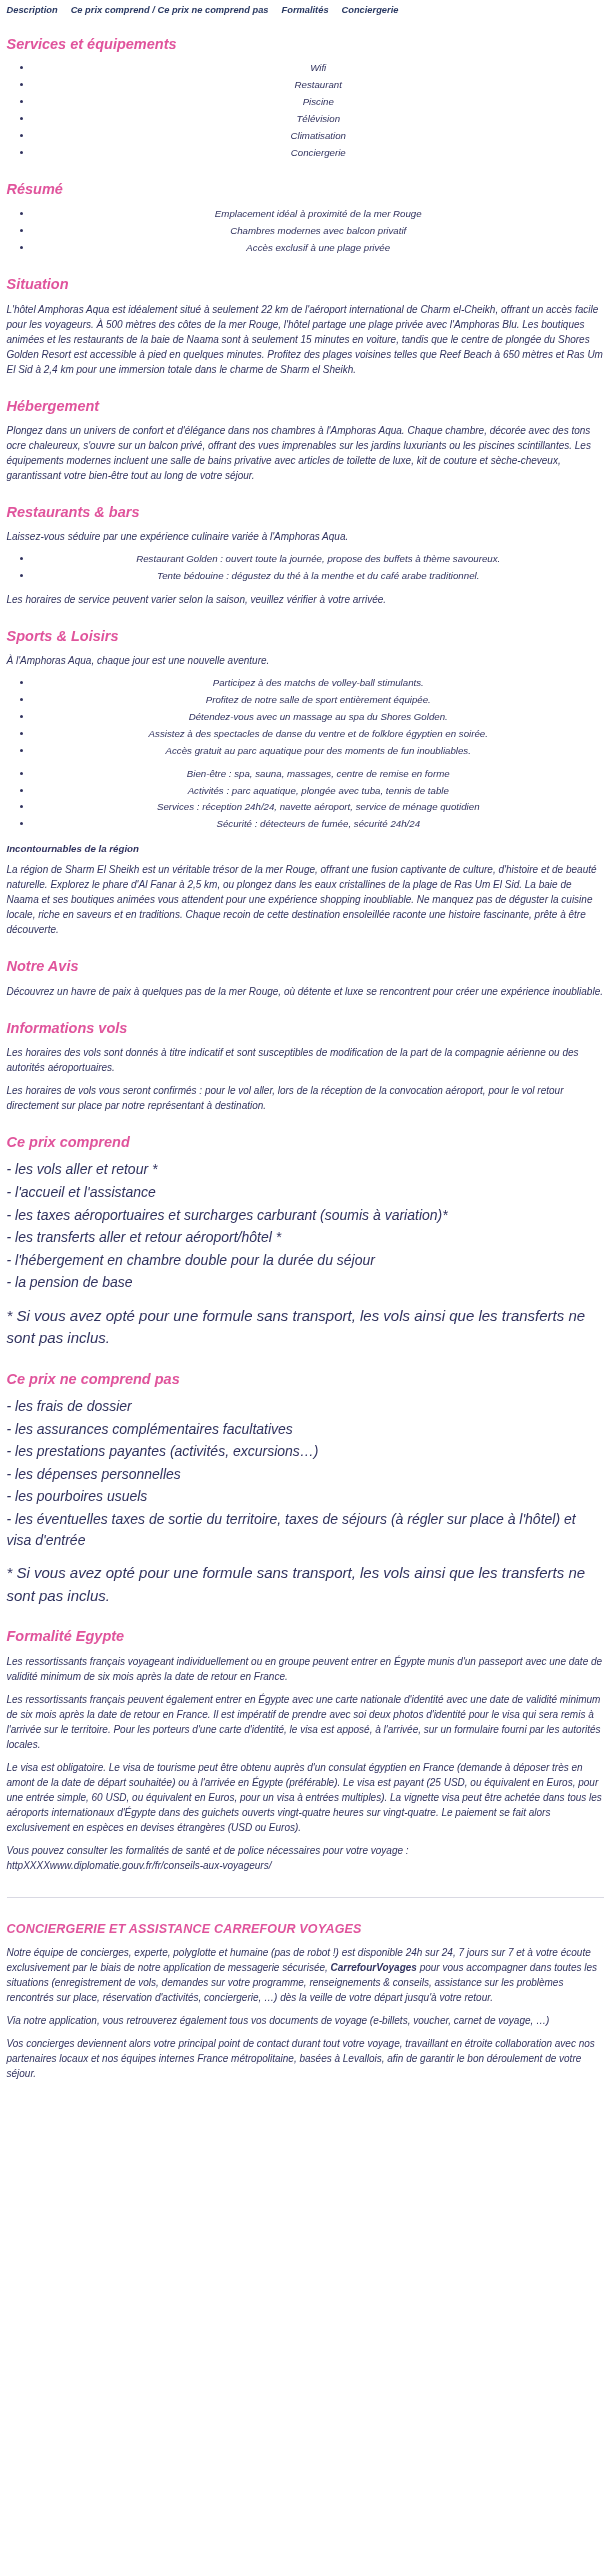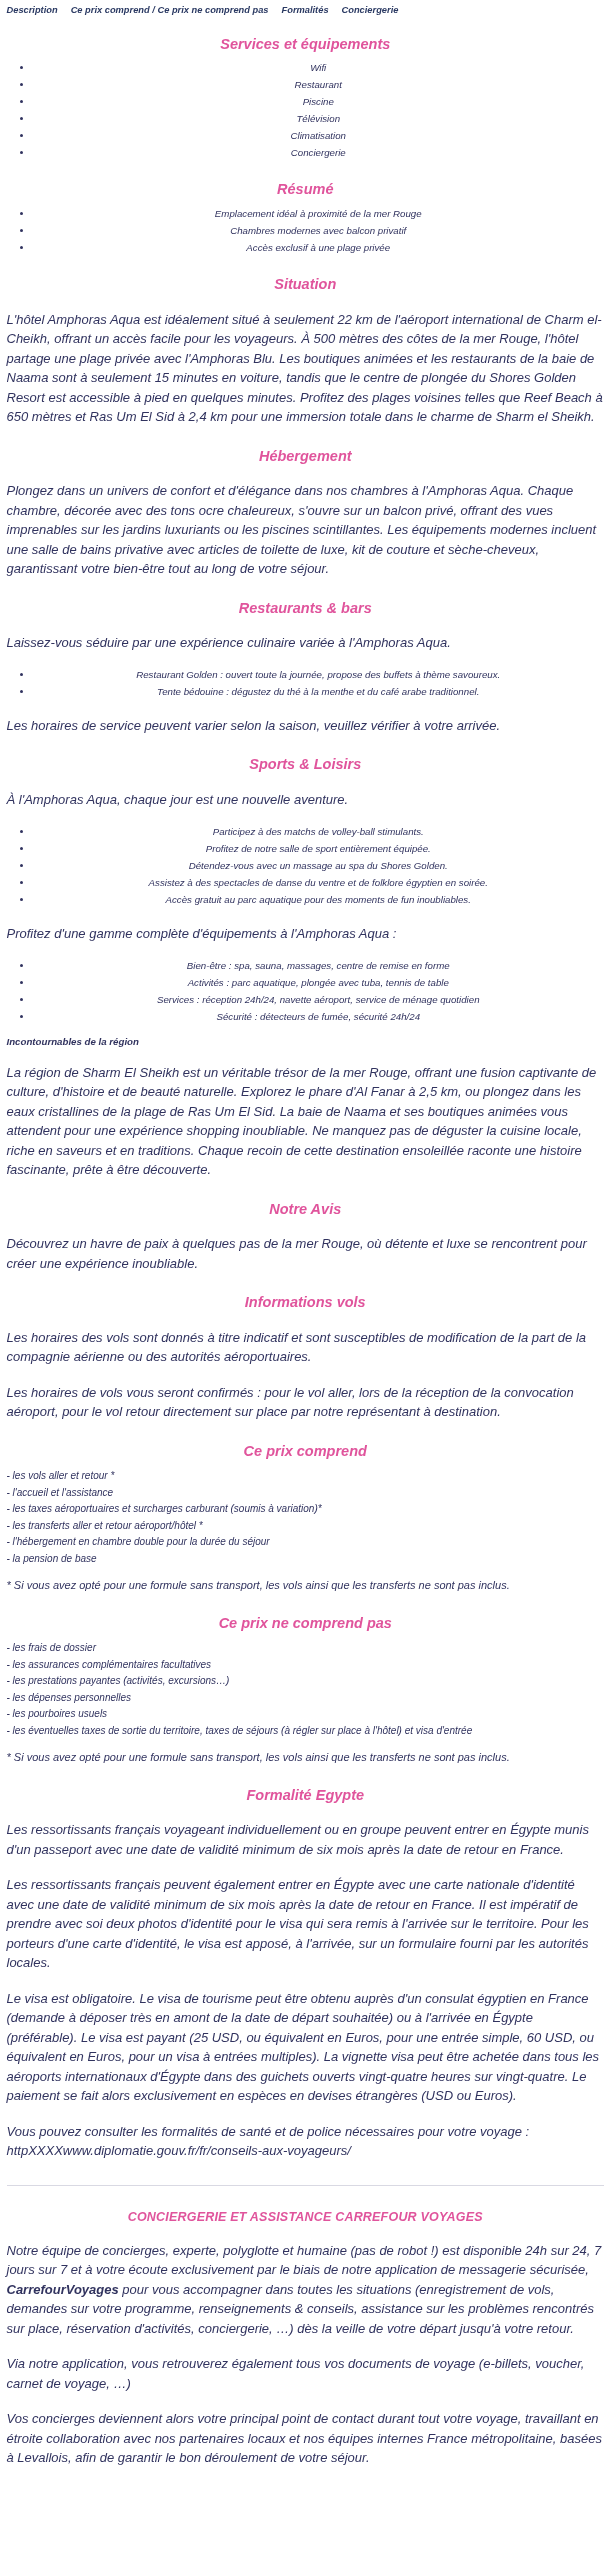--- a/index.html
+++ b/index.html
@@ -34,39 +34,38 @@
     cursor:pointer;
   }
   
   h2.sec-title{
     color:var(--accent);
     font-size:14.5px;
     font-weight:bold;
     font-style:italic;
     margin:21px 0 8px 0;
     line-height:1.2;
-    text-align:center;
   }
   h2.sec-title.caps{
     font-size:12.5px;
     letter-spacing:0.2px;
     margin-top:24px;
   }
   p.body{
-    font-size:13px;
-    line-height:1.5;
-    margin:16px 0;
+    font-size:10px;
+    line-height:1.5;
+    margin:8px 0;
   }
   p.dash{
-    font-size:10px;
+    font-size:14px;
     line-height:1.5;
     margin:1.6px 0;
   }
   p.footnote{
-    font-size:11px;
+    font-size:15px;
     line-height:1.5;
     margin:11.3px 0 8px 0;
   }
   p.bold-line{
     font-size:9.7px;
     font-weight:bold;
     margin:11.3px 0 6.5px 0;
   }
   ul.bullets{
     margin:6.5px 0 8px 0;
@@ -139,21 +138,20 @@
   <section>
     <h2 class="sec-title">Sports &amp; Loisirs</h2>
     <p class="body">À l'Amphoras Aqua, chaque jour est une nouvelle aventure.</p>
     <ul class="bullets">
       <li>Participez à des matchs de volley-ball stimulants.</li>
       <li>Profitez de notre salle de sport entièrement équipée.</li>
       <li>Détendez-vous avec un massage au spa du Shores Golden.</li>
       <li>Assistez à des spectacles de danse du ventre et de folklore égyptien en soirée.</li>
       <li>Accès gratuit au parc aquatique pour des moments de fun inoubliables.</li>
     </ul>
-    <p class="body">Profitez d'une gamme complète d'équipements à l'Amphoras Aqua :</p>
     <ul class="bullets">
       <li>Bien-être : spa, sauna, massages, centre de remise en forme</li>
       <li>Activités : parc aquatique, plongée avec tuba, tennis de table</li>
       <li>Services : réception 24h/24, navette aéroport, service de ménage quotidien</li>
       <li>Sécurité : détecteurs de fumée, sécurité 24h/24</li>
     </ul>
     <p class="bold-line">Incontournables de la région</p>
     <p class="body">La région de Sharm El Sheikh est un véritable trésor de la mer Rouge, offrant une fusion captivante de culture, d'histoire et de beauté naturelle. Explorez le phare d'Al Fanar à 2,5 km, ou plongez dans les eaux cristallines de la plage de Ras Um El Sid. La baie de Naama et ses boutiques animées vous attendent pour une expérience shopping inoubliable. Ne manquez pas de déguster la cuisine locale, riche en saveurs et en traditions. Chaque recoin de cette destination ensoleillée raconte une histoire fascinante, prête à être découverte.</p>
   </section>
 

